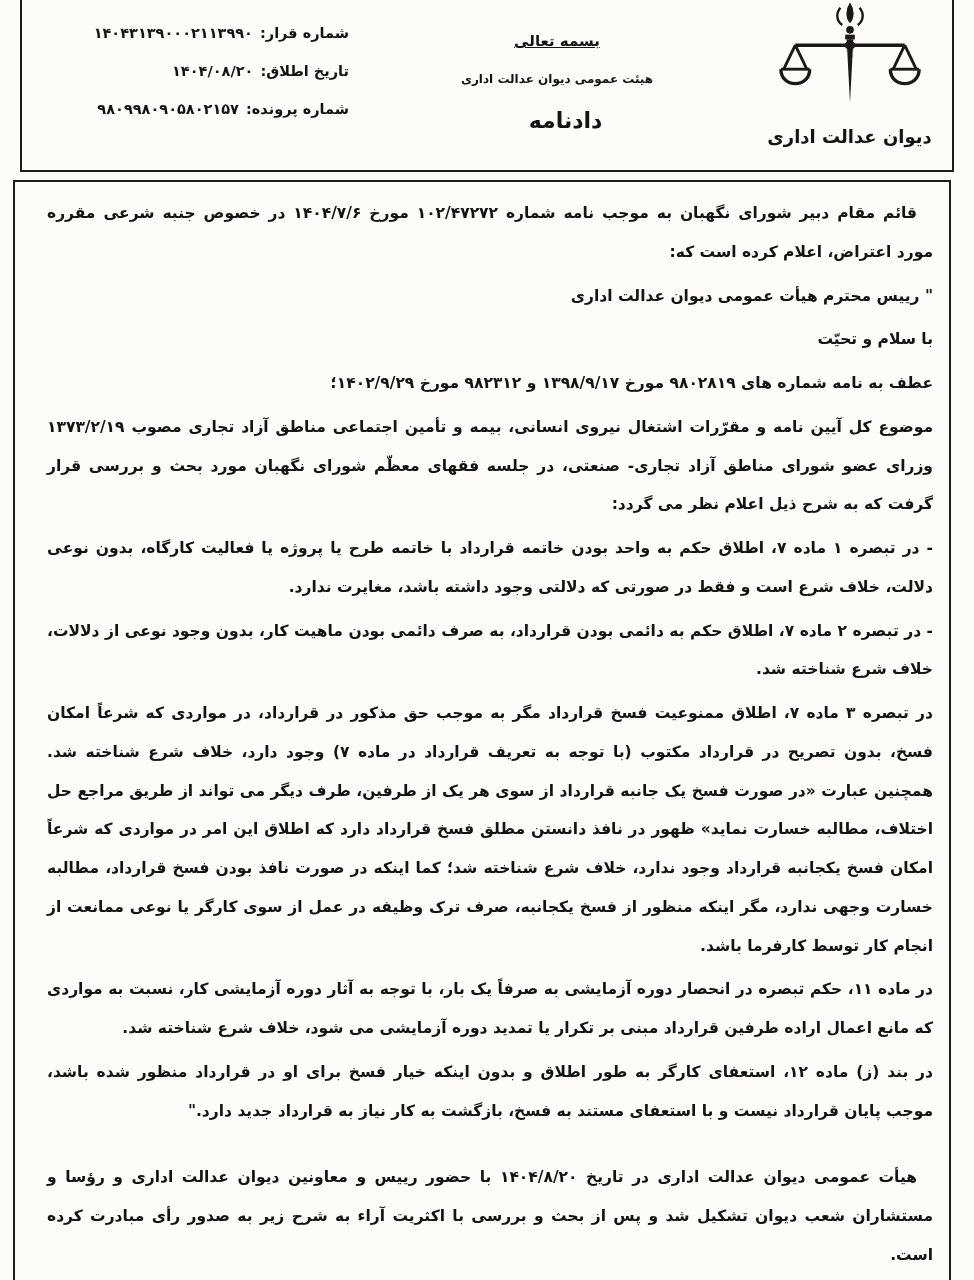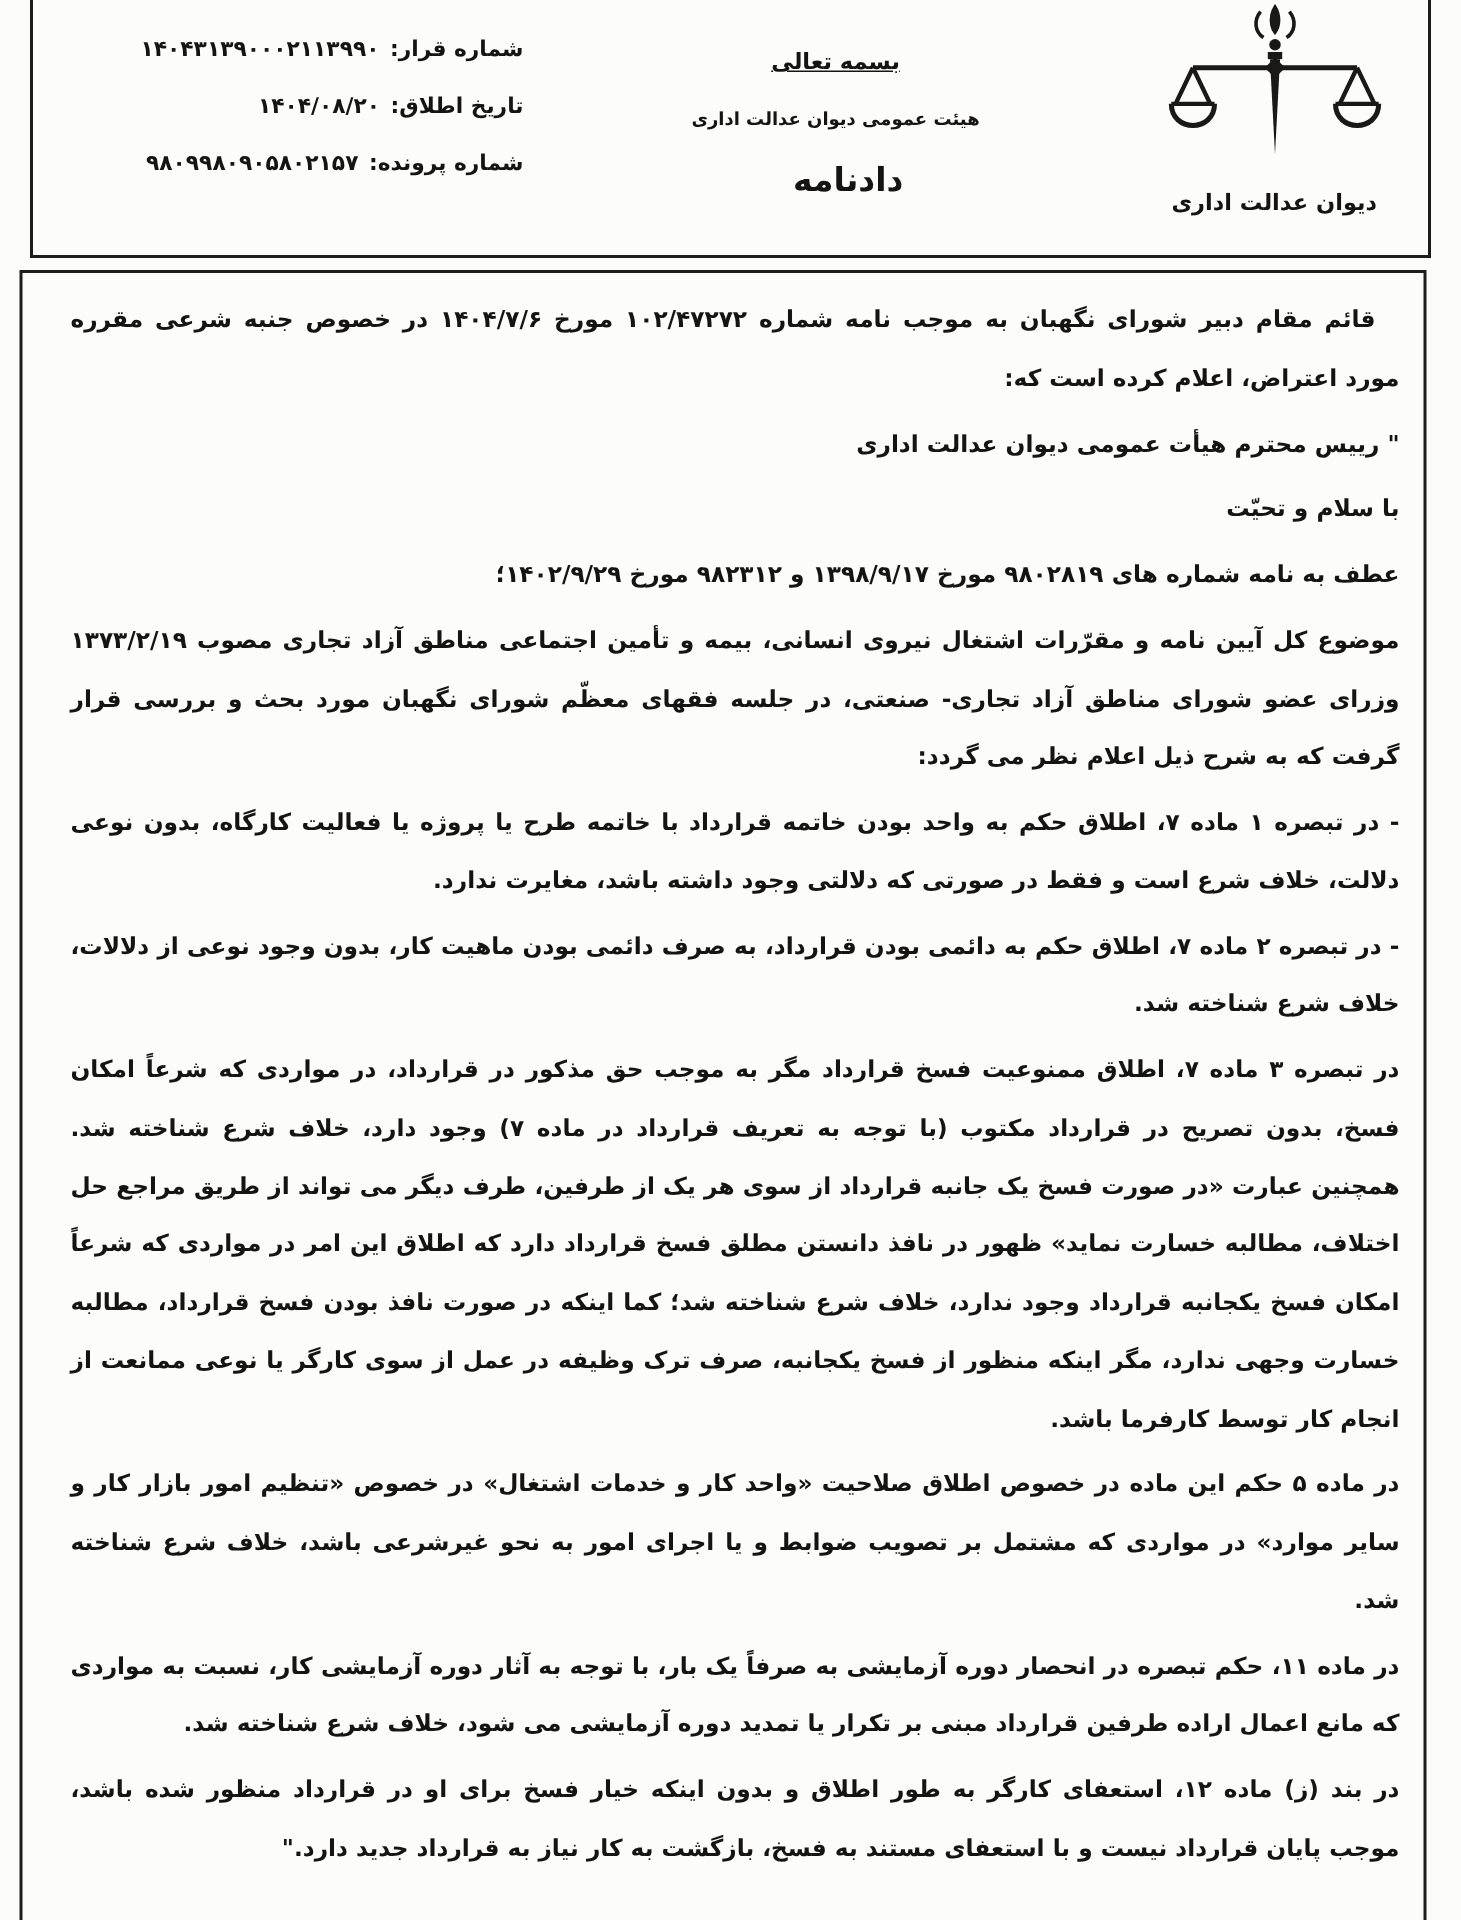--- a/index.html
+++ b/index.html
@@ -13,21 +13,21 @@
   .header-box {
     position:absolute; top:-10px; left:20px; right:20px; height:182px;
     border:2.5px solid #1f1d1b; background:#fcfcfa;
     display:flex; flex-direction:row; 
   }
   .logo-col {
     width:205px; display:flex; flex-direction:column; align-items:center;
     padding-top:10px;
   }
   .logo-col svg { display:block; }
-  .logo-caption { font-size:15px; margin-top:4px; letter-spacing:0; }
+  .logo-caption { font-size:18px; margin-top:4px; letter-spacing:0; }
   .title-col {
     flex:1; display:flex; flex-direction:column; align-items:center;
     padding-top:40px; gap:22px;
   }
   .title-besmele { font-size:15px;text-decoration:underline; }
   .title-org { font-size:12px; }
   .title-doctype { font-size:22px;margin-left:17px; }
   .meta-col {
     width:345px; padding:22px 18px 0 10px; text-align:right;
     font-size:14.5px; line-height:38px;
@@ -105,20 +105,19 @@
 
   <div class="body-box">
     <p class="indent">قائم مقام دبیر شورای نگهبان به موجب نامه شماره ۱۰۲/۴۷۲۷۲ مورخ ۱۴۰۴/۷/۶ در خصوص جنبه شرعی مقرره مورد اعتراض، اعلام کرده است که:</p>
     <p>" رییس محترم هیأت عمومی دیوان عدالت اداری</p>
     <p>با سلام و تحیّت</p>
     <p>عطف به نامه شماره های ۹۸۰۲۸۱۹ مورخ ۱۳۹۸/۹/۱۷ و ۹۸۲۳۱۲ مورخ ۱۴۰۲/۹/۲۹؛</p>
     <p>موضوع کل آیین نامه و مقرّرات اشتغال نیروی انسانی، بیمه و تأمین اجتماعی مناطق آزاد تجاری مصوب ۱۳۷۳/۲/۱۹ وزرای عضو شورای مناطق آزاد تجاری- صنعتی، در جلسه فقهای معظّم شورای نگهبان مورد بحث و بررسی قرار گرفت که به شرح ذیل اعلام نظر می گردد:</p>
     <p>- در تبصره ۱ ماده ۷، اطلاق حکم به واحد بودن خاتمه قرارداد با خاتمه طرح یا پروژه یا فعالیت کارگاه، بدون نوعی دلالت، خلاف شرع است و فقط در صورتی که دلالتی وجود داشته باشد، مغایرت ندارد.</p>
     <p>- در تبصره ۲ ماده ۷، اطلاق حکم به دائمی بودن قرارداد، به صرف دائمی بودن ماهیت کار، بدون وجود نوعی از دلالات، خلاف شرع شناخته شد.</p>
     <p>در تبصره ۳ ماده ۷، اطلاق ممنوعیت فسخ قرارداد مگر به موجب حق مذکور در قرارداد، در مواردی که شرعاً امکان فسخ، بدون تصریح در قرارداد مکتوب (با توجه به تعریف قرارداد در ماده ۷) وجود دارد، خلاف شرع شناخته شد. همچنین عبارت «در صورت فسخ یک جانبه قرارداد از سوی هر یک از طرفین، طرف دیگر می تواند از طریق مراجع حل اختلاف، مطالبه خسارت نماید» ظهور در نافذ دانستن مطلق فسخ قرارداد دارد که اطلاق این امر در مواردی که شرعاً امکان فسخ یکجانبه قرارداد وجود ندارد، خلاف شرع شناخته شد؛ کما اینکه در صورت نافذ بودن فسخ قرارداد، مطالبه خسارت وجهی ندارد، مگر اینکه منظور از فسخ یکجانبه، صرف ترک وظیفه در عمل از سوی کارگر یا نوعی ممانعت از انجام کار توسط کارفرما باشد.</p>
-    <p>در ماده ۵ حکم این ماده در خصوص اطلاق صلاحیت «واحد کار و خدمات اشتغال» در خصوص «تنظیم امور بازار کار و سایر موارد» در مواردی که مشتمل بر تصویب ضوابط و یا اجرای امور به نحو غیرشرعی باشد، خلاف شرع شناخته شد.</p>
     <p>در ماده ۱۱، حکم تبصره در انحصار دوره آزمایشی به صرفاً یک بار، با توجه به آثار دوره آزمایشی کار، نسبت به مواردی که مانع اعمال اراده طرفین قرارداد مبنی بر تکرار یا تمدید دوره آزمایشی می شود، خلاف شرع شناخته شد.</p>
     <p>در بند (ز) ماده ۱۲، استعفای کارگر به طور اطلاق و بدون اینکه خیار فسخ برای او در قرارداد منظور شده باشد، موجب پایان قرارداد نیست و با استعفای مستند به فسخ، بازگشت به کار نیاز به قرارداد جدید دارد."</p>
     <p class="indent gap-before">هیأت عمومی دیوان عدالت اداری در تاریخ ۱۴۰۴/۸/۲۰ با حضور رییس و معاونین دیوان عدالت اداری و رؤسا و مستشاران شعب دیوان تشکیل شد و پس از بحث و بررسی با اکثریت آراء به شرح زیر به صدور رأی مبادرت کرده است.</p>
 
   </div>
 
 </div>
 
 </body></html>

